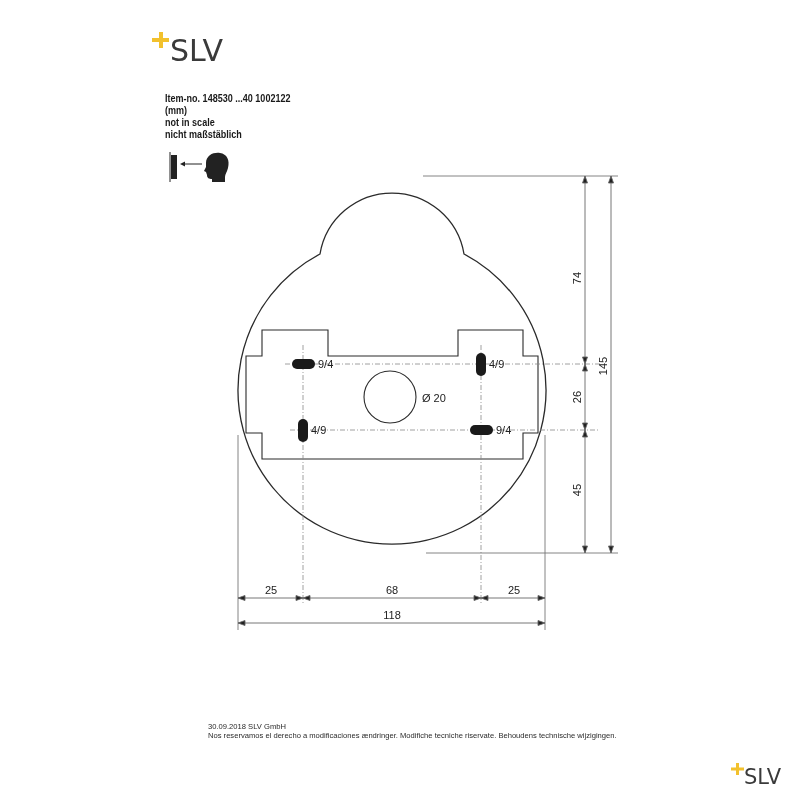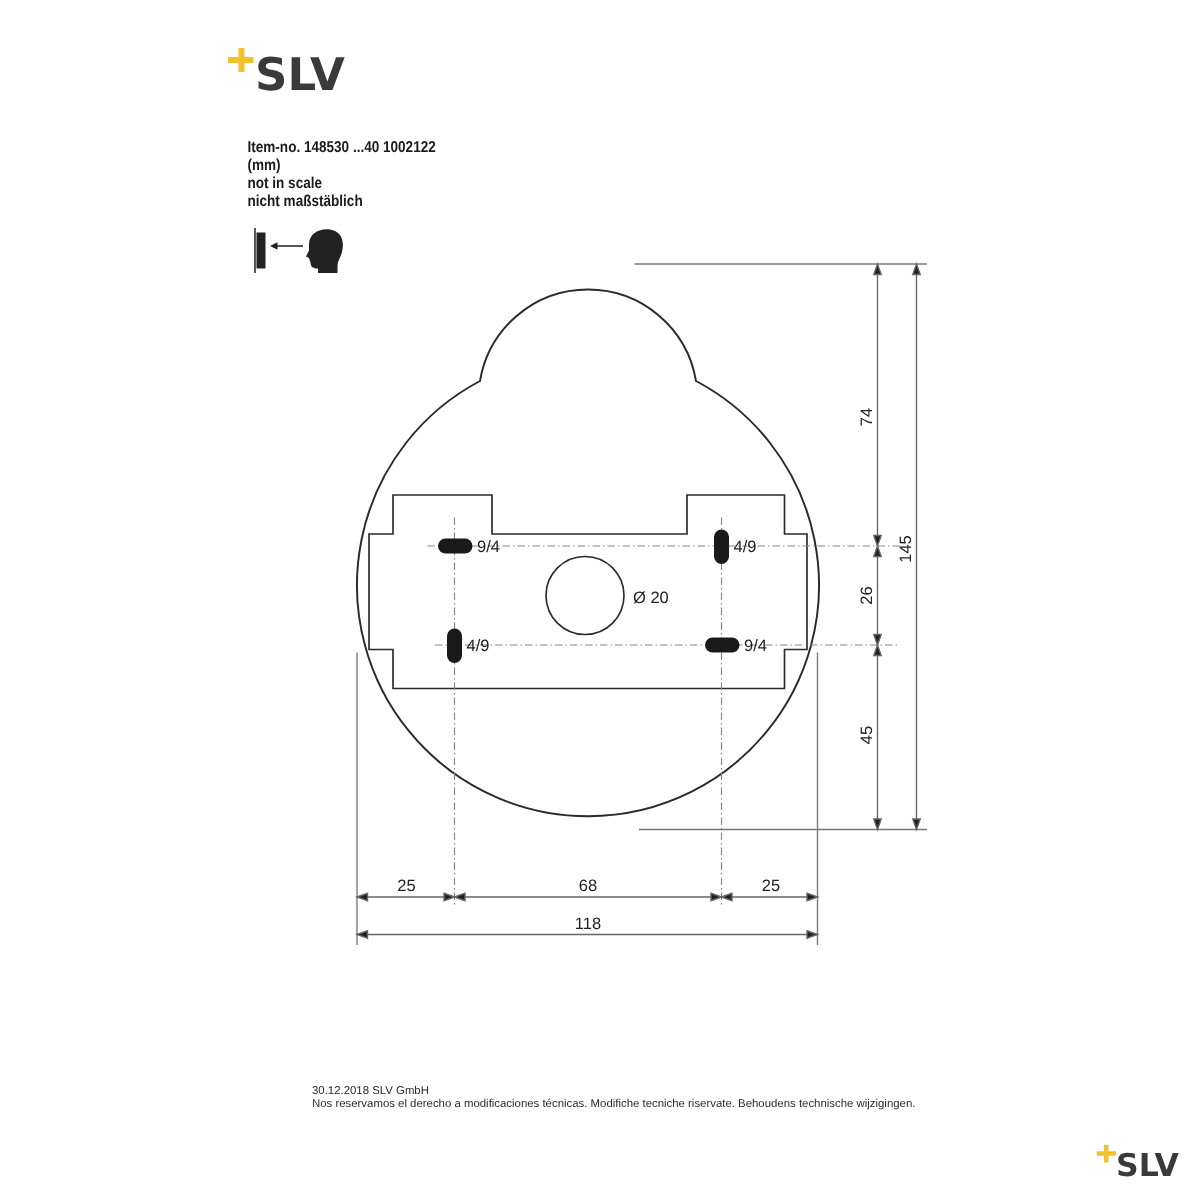--- a/index.html
+++ b/index.html
@@ -1,19 +1,19 @@
 <!DOCTYPE html>
 <html><head>
 <meta charset="utf-8">
 <style>
   html, body { margin: 0; padding: 0; background: #ffffff; }
   body { width: 800px; height: 800px; position: relative; overflow: hidden; font-family: "Liberation Sans", sans-serif; color: #1a1a1a; }
   .abs { position: absolute; }
   .logo { display: flex; align-items: flex-end; }
-  .logo-text { font-family: "DejaVu Sans", sans-serif; font-weight: bold; color: #3a3a3a; letter-spacing: 0px; line-height: 1; }
+  .logo-text { font-family: "DejaVu Sans", sans-serif; font-weight: normal; color: #3a3a3a; letter-spacing: 0px; line-height: 1; }
   .info { left: 165px; top: 92px; font-family: "Liberation Sans", sans-serif; font-weight: bold; font-size: 10.5px; line-height: 12px; color: #1a1a1a; transform: scaleX(0.86); transform-origin: left top; white-space: nowrap; }
   .info div { height: 12px; }
   .footer { left: 208px; top: 723px; font-size: 7.6px; line-height: 8.8px; color: #2a2a2a; white-space: nowrap; }
   .footer div { height: 8.8px; }
   svg text { font-family: "Liberation Sans", sans-serif; }
 </style>
 </head>
 <body>
 
 <div class="abs logo" style="left:152px; top:32px; height:34px;">
@@ -103,22 +103,22 @@
     <polygon points="238,623 245,620.5 245,625.5"></polygon>
     <polygon points="545,623 538,620.5 538,625.5"></polygon>
   </g>
   <text x="271" y="594" font-size="11" fill="#222" text-anchor="middle">25</text>
   <text x="392" y="594" font-size="11" fill="#222" text-anchor="middle">68</text>
   <text x="514" y="594" font-size="11" fill="#222" text-anchor="middle">25</text>
   <text x="392" y="619" font-size="11" fill="#222" text-anchor="middle">118</text>
 </svg>
 
 <div class="abs footer">
-  <div>30.12.2018   SLV GmbH</div>
-  <div>Nos reservamos el derecho a modificaciones técnicas. Modifiche tecniche riservate. Behoudens technische wijzigingen.</div>
+  <div>30.09.2018   SLV GmbH</div>
+  <div>Nos reservamos el derecho a modificaciones ændringer. Modifiche tecniche riservate. Behoudens technische wijzigingen.</div>
 </div>
 
 <div class="abs logo" style="left:731px; top:763px; height:26px;">
   <svg width="16" height="16" viewBox="0 0 16 16" style="position:absolute; left:0; top:0;">
     <rect x="5" y="0" width="3" height="12" fill="#f2c12e"></rect>
     <rect x="0" y="4.5" width="13" height="3" fill="#f2c12e"></rect>
   </svg>
   <span class="logo-text" style="position:absolute; left:13px; top:4px; font-size:21px;">SLV</span>
 </div>
 

